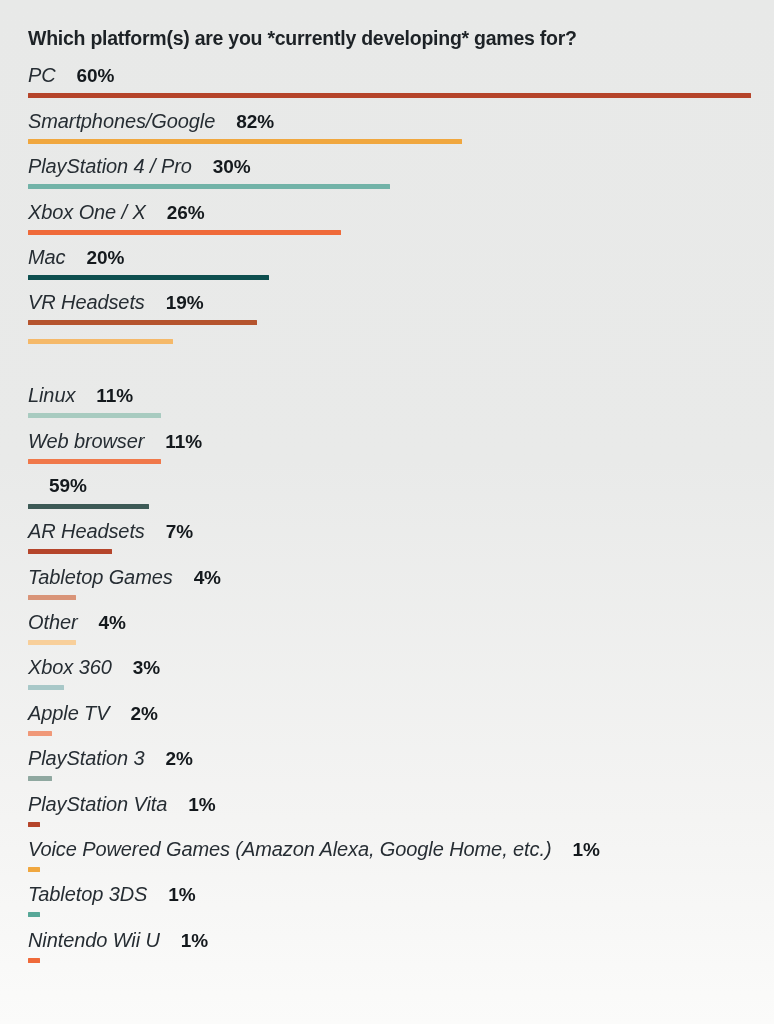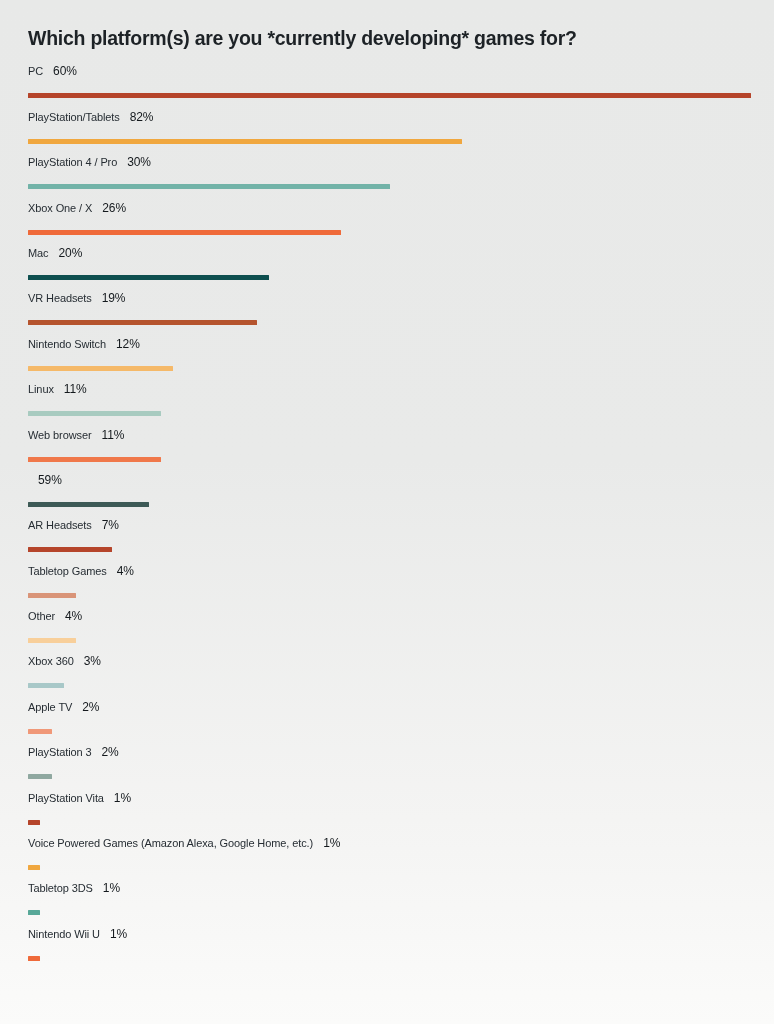--- a/index.html
+++ b/index.html
@@ -56,31 +56,32 @@
   }
 
   .bar-label-line {
     display: flex;
     align-items: baseline;
     height: 27px;
     white-space: nowrap;
   }
 
   .bar-label {
-    font-size: 11px;
+    font-size: 20px;
     font-weight: normal;
     color: #262d33;
     letter-spacing: -0.1px;
+    font-style: italic;
   }
 
   .bar-value {
-    font-size: 12px;
-    font-weight: normal;
+    font-size: 19px;
+    font-weight: bold;
     color: #14191d;
-    margin-left: 10px;
+    margin-left: 21px;
     letter-spacing: -0.1px;
   }
 
   .bar-track {
     position: relative;
     height: 5px;
     margin-top: 2px;
   }
 
   .bar-fill {
@@ -102,21 +103,21 @@
         <div class="bar-label-line">
           <span class="bar-label">PC</span>
           <span class="bar-value">60%</span>
         </div>
         <div class="bar-track">
           <div class="bar-fill" style="width: 723px; background: rgb(181, 68, 42);"></div>
         </div>
       </div>
       <div class="bar-row">
         <div class="bar-label-line">
-          <span class="bar-label">PlayStation/Tablets</span>
+          <span class="bar-label">Smartphones/Google</span>
           <span class="bar-value">82%</span>
         </div>
         <div class="bar-track">
           <div class="bar-fill" style="width: 433.8px; background: rgb(240, 167, 63);"></div>
         </div>
       </div>
       <div class="bar-row">
         <div class="bar-label-line">
           <span class="bar-label">PlayStation 4 / Pro</span>
           <span class="bar-value">30%</span>
@@ -146,24 +147,20 @@
       <div class="bar-row">
         <div class="bar-label-line">
           <span class="bar-label">VR Headsets</span>
           <span class="bar-value">19%</span>
         </div>
         <div class="bar-track">
           <div class="bar-fill" style="width: 228.95px; background: rgb(181, 84, 46);"></div>
         </div>
       </div>
       <div class="bar-row">
-        <div class="bar-label-line">
-          <span class="bar-label">Nintendo Switch</span>
-          <span class="bar-value">12%</span>
-        </div>
         <div class="bar-track">
           <div class="bar-fill" style="width: 144.6px; background: rgb(245, 185, 105);"></div>
         </div>
       </div>
       <div class="bar-row">
         <div class="bar-label-line">
           <span class="bar-label">Linux</span>
           <span class="bar-value">11%</span>
         </div>
         <div class="bar-track">

